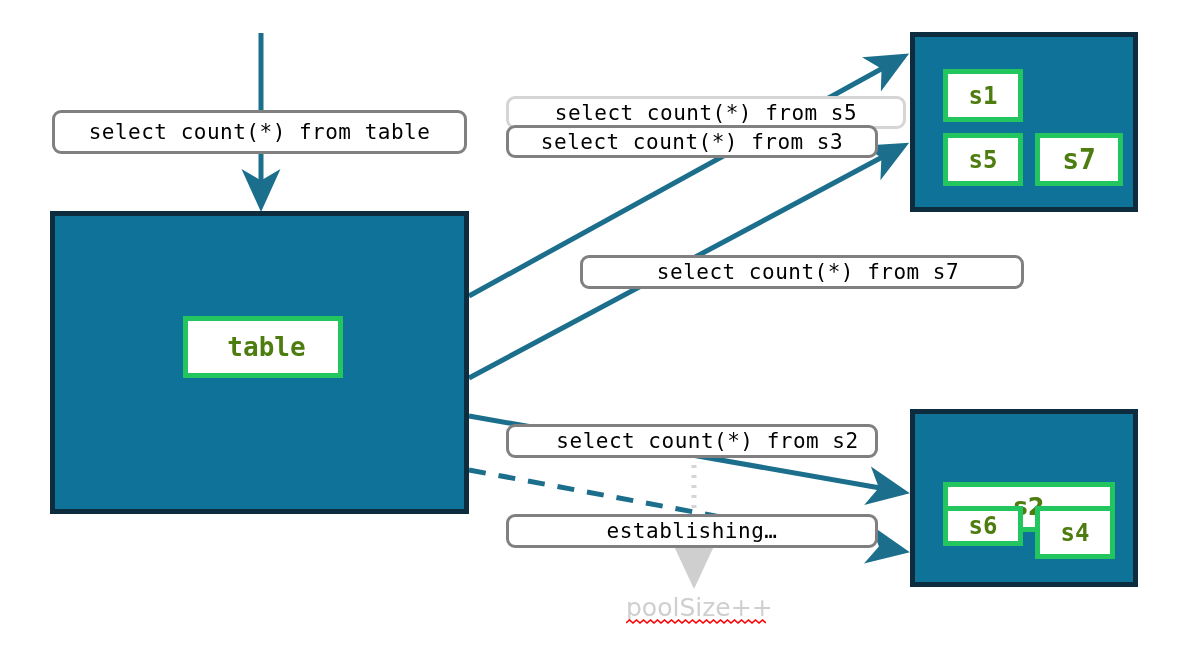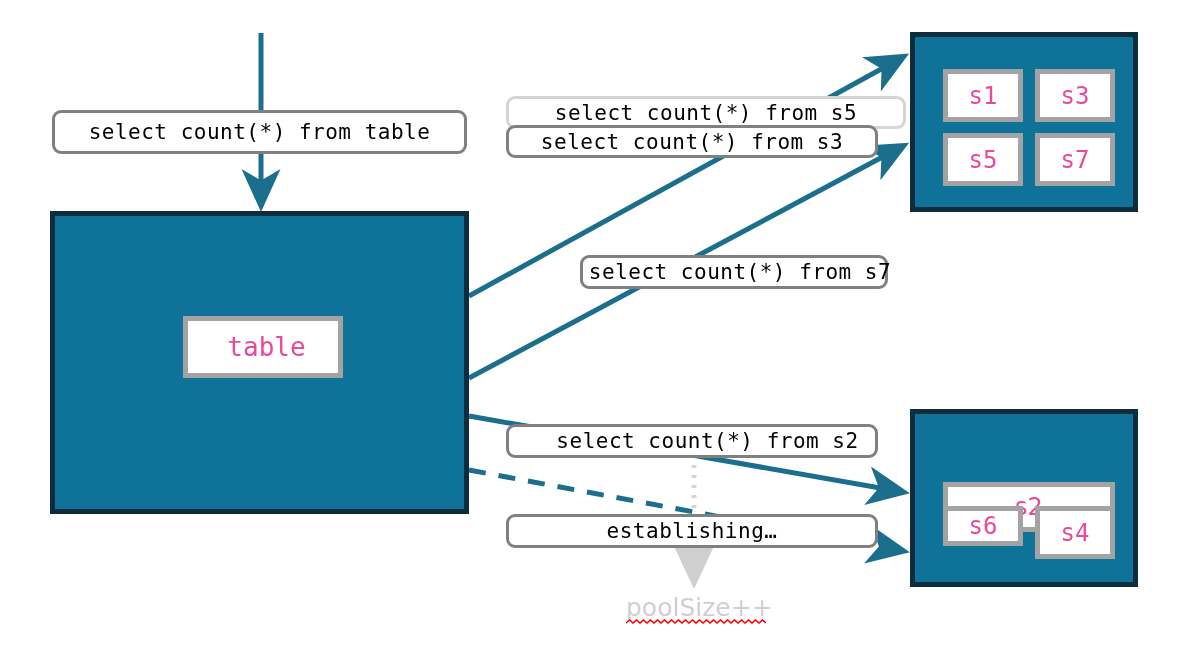--- a/index.html
+++ b/index.html
@@ -5,23 +5,23 @@
   html,body{margin:0;padding:0;background:#ffffff;}
   body{width:1184px;height:660px;position:relative;overflow:hidden;
        font-family:"DejaVu Sans Mono","Liberation Mono",monospace;}
   #stage{position:absolute;left:0;top:0;width:1184px;height:660px;}
   svg#wires{position:absolute;left:0;top:0;width:1184px;height:660px;pointer-events:none;}
 
   
   .panel{position:absolute;background:#0f7299;border:5px solid #0d2d3f;box-sizing:border-box;}
 
   
-  .node{position:absolute;background:#ffffff;border:5px solid #a3a3a3;box-sizing:border-box;
-        display:flex;align-items:center;justify-content:center;color:#ec4899;
-        font-family:"DejaVu Sans Mono","Liberation Mono",monospace;}
+  .node{position:absolute;background:#ffffff;border:5px solid #22c55e;box-sizing:border-box;
+        display:flex;align-items:center;justify-content:center;color:#4d7c0f;
+        font-family:"DejaVu Sans Mono","Liberation Mono",monospace;font-weight:bold;}
   .node.sans{font-family:"DejaVu Sans","Liberation Sans",sans-serif;margin-top:40px;}
 
   
   .lbl{position:absolute;background:#ffffff;border:3px solid #808080;border-radius:9px;
        box-sizing:border-box;display:flex;align-items:center;justify-content:center;
        color:#000000;font-size:21px;letter-spacing:.5px;white-space:nowrap;
        font-family:"DejaVu Sans Mono","Liberation Mono",monospace;}
   .lbl.back{border-color:#d5d5d5;}
 
   .ghost{position:absolute;color:#cfcfcf;font-size:25px;white-space:nowrap;
@@ -60,41 +60,40 @@
 
   <div class="lbl" style="left:52px;top:110px;width:415px;height:44px;">select count(*) from table</div>
 
   <div class="panel" style="left:50px;top:211px;width:419px;height:303px;">
     <div class="node" style="left:128px;top:100px;width:160px;height:62px;font-size:26px;padding-left:7px;">table</div>
   </div>
 
   <div class="lbl back" style="left:506px;top:96px;width:400px;height:33px;">select count(*) from s5</div>
   <div class="lbl" style="left:506px;top:125px;width:372px;height:33px;">select count(*) from s3</div>
 
-  <div class="lbl" style="left:580px;top:255px;width:308px;height:34px;padding-left:12px;">select count(*) from s7</div>
+  <div class="lbl" style="left:580px;top:255px;width:444px;height:34px;padding-left:12px;">select count(*) from s7</div>
 
   <div class="lbl" style="left:506px;top:424px;width:372px;height:34px;padding-left:31px;">select count(*) from s2</div>
 
   <div class="lbl" style="left:506px;top:514px;width:372px;height:34px;">establishing…</div>
 
   <div class="ghost" style="left:626px;top:593px;">
     <span>poolSize++</span>
     <svg class="sq" viewBox="0 0 140 5" preserveAspectRatio="none" width="140" height="5">
       <path d="M0,4 L3.5,1 L7,4 L10.5,1 L14,4 L17.5,1 L21,4 L24.5,1 L28,4 L31.5,1 L35,4
                L38.5,1 L42,4 L45.5,1 L49,4 L52.5,1 L56,4 L59.5,1 L63,4 L66.5,1 L70,4
                L73.5,1 L77,4 L80.5,1 L84,4 L87.5,1 L91,4 L94.5,1 L98,4 L101.5,1 L105,4
                L108.5,1 L112,4 L115.5,1 L119,4 L122.5,1 L126,4 L129.5,1 L133,4 L136.5,1 L140,4" fill="none" stroke="#ff0000" stroke-width="1.6"></path>
     </svg>
   </div>
 
   <div class="panel" style="left:910px;top:32px;width:228px;height:180px;">
     <div class="node" style="left:28px;top:32px;width:80px;height:53px;font-size:24px;">s1</div>
-    <div class="node" style="left:120px;top:32px;width:80px;height:53px;font-size:24px;">s3</div>
     <div class="node" style="left:28px;top:96px;width:80px;height:53px;font-size:24px;">s5</div>
-    <div class="node" style="left:120px;top:96px;width:80px;height:53px;font-size:24px;">s7</div>
+    <div class="node" style="left:120px;top:96px;width:88px;height:53px;font-size:28px;">s7</div>
   </div>
 
   <div class="panel" style="left:910px;top:409px;width:228px;height:178px;">
     <div class="node sans" style="left:28px;top:28px;width:172px;height:50px;font-size:24px;">s2</div>
     <div class="node" style="left:28px;top:92px;width:80px;height:40px;font-size:24px;">s6</div>
     <div class="node" style="left:120px;top:92px;width:80px;height:53px;font-size:24px;">s4</div>
   </div>
 
 </div>
 

